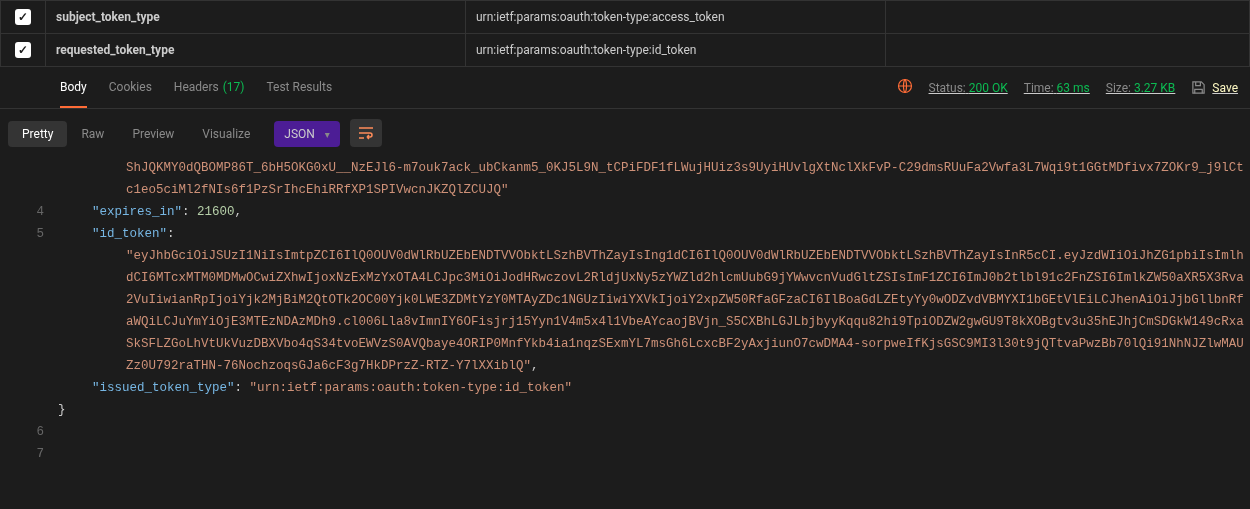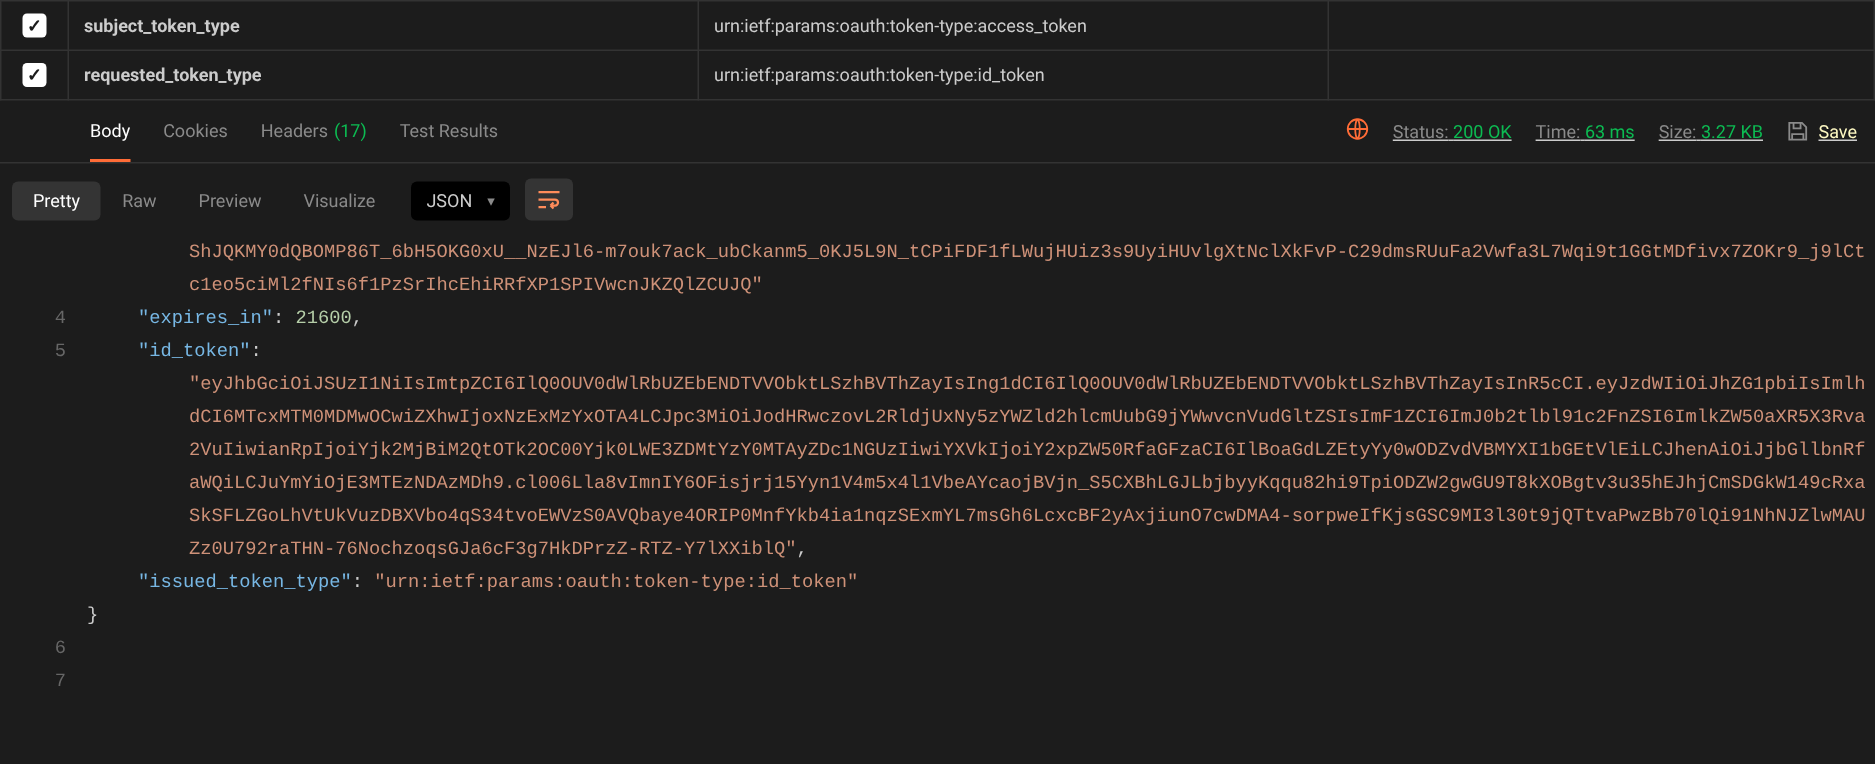--- a/index.html
+++ b/index.html
@@ -72,21 +72,21 @@
 .segbtns { display: flex; background: transparent; border-radius: 4px; }
 .segbtn {
   padding: 6px 14px;
   color: #8a8a8a;
   cursor: pointer;
   border-radius: 4px;
 }
 .segbtn.active { background: #343434; color: #fff; }
 
 .dropdown {
-  background: #000000;
+  background: #4c1d95;
   padding: 6px 10px;
   border-radius: 4px;
   color: #ccc;
   display: flex;
   align-items: center;
   gap: 10px;
   cursor: pointer;
 }
 .chevron { font-size: 10px; color: #8a8a8a; }
 

